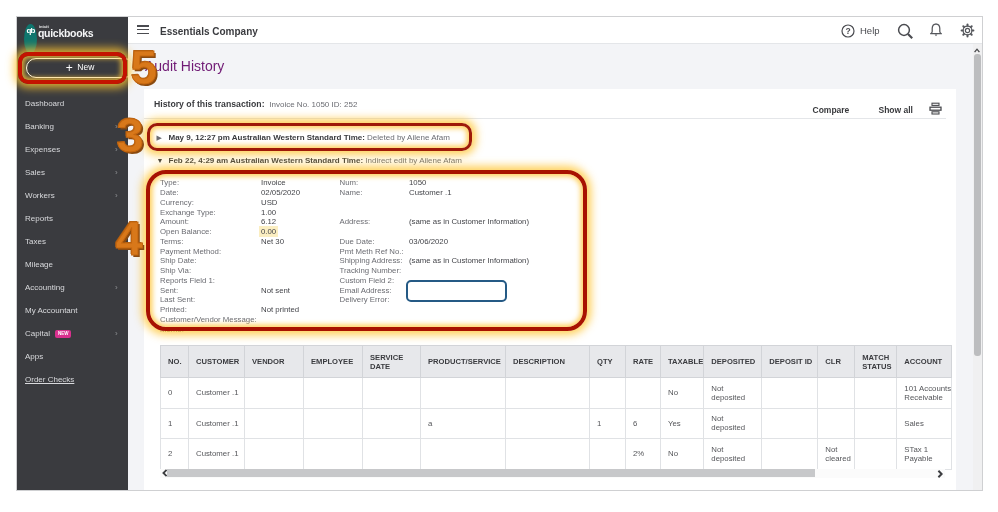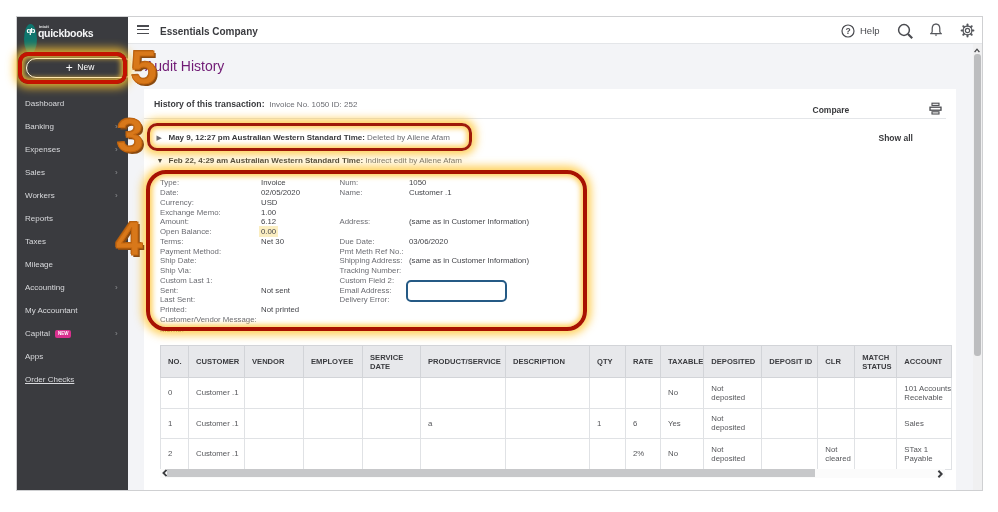--- a/index.html
+++ b/index.html
@@ -22,21 +22,21 @@
 #hamb div { height:1.6px; background:#4a4b50; margin-bottom:2.2px; }
 #companyname { position:absolute; left:32px; top:9px; font-size:10px; font-weight:bold; color:#3a3b3f; }
 .topicon { position:absolute; top:6px; color:#4a4b50; }
 
 #title { position:absolute; left:145px; top:57.8px; font-size:14px; color:#701a75; }
 #card { position:absolute; left:143.5px; top:89px; width:812px; height:401px; background:#fff; }
 #cardhead { position:absolute; left:10.5px; top:10px; font-size:8.5px; color:#3a3b3f; }
 #cardhead b { font-size:8.7px; }
 #cardhead span { color:#6b6c72; font-size:8px; }
 #compare { position:absolute; left:669px; top:15.5px; font-size:8.5px; font-weight:bold; color:#393a3d; }
-#showall { position:absolute; left:735px; top:15.5px; font-size:8.5px; font-weight:bold; color:#393a3d;margin-top:28px; }
+#showall { position:absolute; left:735px; top:15.5px; font-size:8.5px; font-weight:bold; color:#393a3d; }
 #sep1 { position:absolute; left:0; top:29px; width:802px; height:1px; background:#e4e6e9; }
 .audrow { position:absolute; font-size:8px; color:#6b6c72; }
 .audrow b { color:#393a3d;margin-top:20px; }
 .tri { display:inline-block; font-size:7px; color:#6b6c72; width:12px; }
 
 .dl { position:absolute; font-size:7.8px; color:#6b6c72; white-space:nowrap; }
 .dv { position:absolute; font-size:7.8px; color:#44454a; white-space:nowrap; }
 #emailbox { position:absolute; left:262px; top:191px; width:101.5px; height:21.5px; border:2px solid #255a85; border-radius:5px; background:#fff; }
 
 #audtable { position:absolute; left:16.5px; top:256px; border-collapse:collapse; table-layout:fixed; }
@@ -146,40 +146,40 @@
     <div class="dl" style="left:16.5px;top:89.2px;">Type:</div>
     <div class="dv" style="left:117.5px;top:89.2px;">Invoice</div>
     <div class="dl" style="left:196px;top:89.2px;">Num:</div>
     <div class="dv" style="left:265.5px;top:89.2px;">1050</div>
     <div class="dl" style="left:16.5px;top:99px;">Date:</div>
     <div class="dv" style="left:117.5px;top:99px;">02/05/2020</div>
     <div class="dl" style="left:196px;top:99px;">Name:</div>
     <div class="dv" style="left:265.5px;top:99px;">Customer .1</div>
     <div class="dl" style="left:16.5px;top:108.7px;">Currency:</div>
     <div class="dv" style="left:117.5px;top:108.7px;">USD</div>
-    <div class="dl" style="left:16.5px;top:118.5px;">Exchange Memo:</div>
+    <div class="dl" style="left:16.5px;top:118.5px;">Exchange Type:</div>
     <div class="dv" style="left:117.5px;top:118.5px;">1.00</div>
     <div class="dl" style="left:16.5px;top:128.2px;">Amount:</div>
     <div class="dv" style="left:117.5px;top:128.2px;">6.12</div>
     <div class="dl" style="left:196px;top:128.2px;">Address:</div>
     <div class="dv" style="left:265.5px;top:128.2px;">(same as in Customer Information)</div>
     <div class="dl" style="left:16.5px;top:138px;">Open Balance:</div>
     <div class="dv" style="left:115.5px;top:137px;background:#fbeec1;padding:1px 2px;">0.00</div>
     <div class="dl" style="left:16.5px;top:147.7px;">Terms:</div>
     <div class="dv" style="left:117.5px;top:147.7px;">Net 30</div>
     <div class="dl" style="left:196px;top:147.7px;">Due Date:</div>
     <div class="dv" style="left:265.5px;top:147.7px;">03/06/2020</div>
     <div class="dl" style="left:16.5px;top:157.5px;">Payment Method:</div>
     <div class="dl" style="left:196px;top:157.5px;">Pmt Meth Ref No.:</div>
     <div class="dl" style="left:16.5px;top:167.2px;">Ship Date:</div>
     <div class="dl" style="left:196px;top:167.2px;">Shipping Address:</div>
     <div class="dv" style="left:265.5px;top:167.2px;">(same as in Customer Information)</div>
     <div class="dl" style="left:16.5px;top:177px;">Ship Via:</div>
     <div class="dl" style="left:196px;top:177px;">Tracking Number:</div>
-    <div class="dl" style="left:16.5px;top:186.7px;">Custom Last 1:</div>
+    <div class="dl" style="left:16.5px;top:186.7px;">Reports Field 1:</div>
     <div class="dl" style="left:196px;top:186.7px;">Custom Field 2:</div>
     <div class="dl" style="left:16.5px;top:196.5px;">Sent:</div>
     <div class="dv" style="left:117.5px;top:196.5px;">Not sent</div>
     <div class="dl" style="left:196px;top:196.5px;">Email Address:</div>
     <div class="dl" style="left:16.5px;top:206.2px;">Last Sent:</div>
     <div class="dl" style="left:196px;top:206.2px;">Delivery Error:</div>
     <div class="dl" style="left:16.5px;top:216px;">Printed:</div>
     <div class="dv" style="left:117.5px;top:216px;">Not printed</div>
     <div class="dl" style="left:16.5px;top:225.7px;">Customer/Vendor Message:</div>
     <div class="dl" style="left:16.5px;top:235.5px;">Memo:</div>

